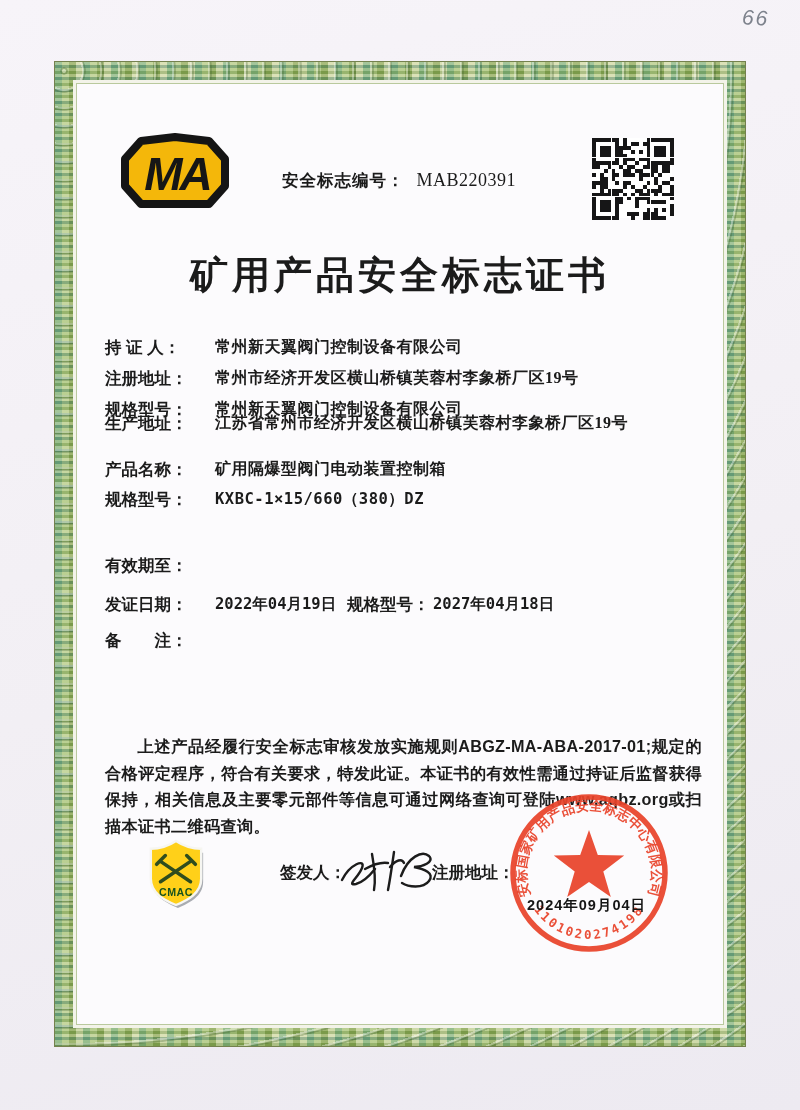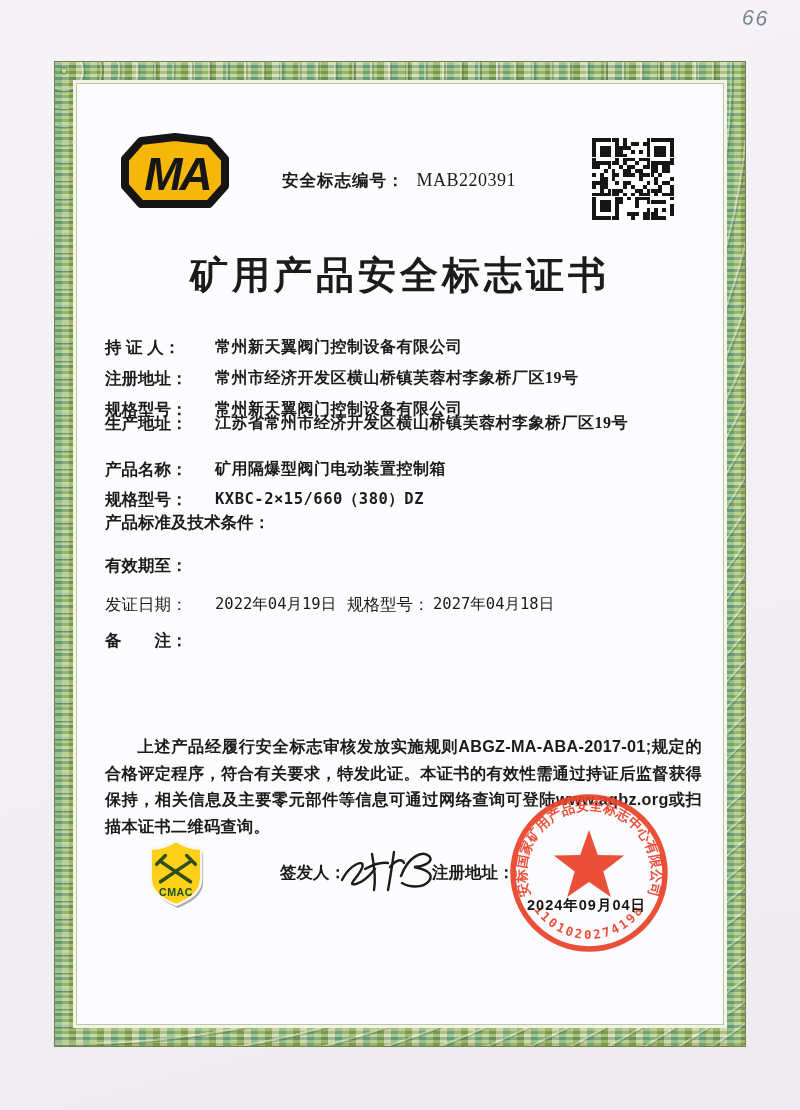--- a/index.html
+++ b/index.html
@@ -55,21 +55,21 @@
   .flabel { flex:0 0 110px; font-size:16.5px; font-weight:bold; white-space:nowrap; }
   .fvalue { font-size:16px; font-weight:bold; font-family:"Liberation Serif", serif; letter-spacing:.5px; }
   .r0{top:337px} .r1{top:368px} .r2{top:399px} .r3{top:413px}
   .r4{top:459px} .r5{top:489px} .r7{top:555px}
   .r5 .fvalue { font-family:"DejaVu Sans Mono", monospace; font-size:15.5px; }
   .r6 { top:512px; align-items:center; }
   .r6 .flabel { flex:0 0 165px; }
   .r6 .fvalue { width:430px; font-family:"DejaVu Sans Mono", monospace; font-size:15px; line-height:20px; }
 
   .dates-row { position:absolute; top:594px; left:0; width:800px; height:22px; }
-  .dates-row span { position:absolute; font-weight:normal; }
+  .dates-row span { position:absolute; font-weight:bold; }
   .d-label1 { left:105px; font-size:16.5px; }
   .d-value1 { left:215px; font-family:"DejaVu Sans Mono", monospace; font-size:15.5px; }
   .d-label2 { left:347px; font-size:16.5px; }
   .d-value2 { left:433px; font-family:"DejaVu Sans Mono", monospace; font-size:15.5px; }
 
   .remark-row { position:absolute; top:630px; left:105px; font-size:16.5px; font-weight:bold; }
 
   .statement {
     position:absolute; left:105px; top:733px; width:597px;
     font-size:16.2px; font-weight:bold; line-height:26.5px;
@@ -358,24 +358,23 @@
   <div class="field-row r3">
     <span class="flabel">生产地址：</span>
     <span class="fvalue">江苏省常州市经济开发区横山桥镇芙蓉村李象桥厂区19号</span>
   </div>
   <div class="field-row r4">
     <span class="flabel">产品名称：</span>
     <span class="fvalue">矿用隔爆型阀门电动装置控制箱</span>
   </div>
   <div class="field-row r5">
     <span class="flabel">规格型号：</span>
-    <span class="fvalue">KXBC-2×15/660（380）DZ</span>
+    <span class="fvalue">KXBC-1×15/660（380）DZ</span>
   </div>
   <div class="field-row r6">
-    <span class="flabel">产品标准及技术条件：</span>
   </div>
   <div class="field-row r7">
     <span class="flabel">有效期至：</span>
   </div>
 
   <div class="dates-row">
     <span class="d-label1">发证日期：</span>
     <span class="d-value1">2022年04月19日</span>
     <span class="d-label2">规格型号：</span>
     <span class="d-value2">2027年04月18日</span>

